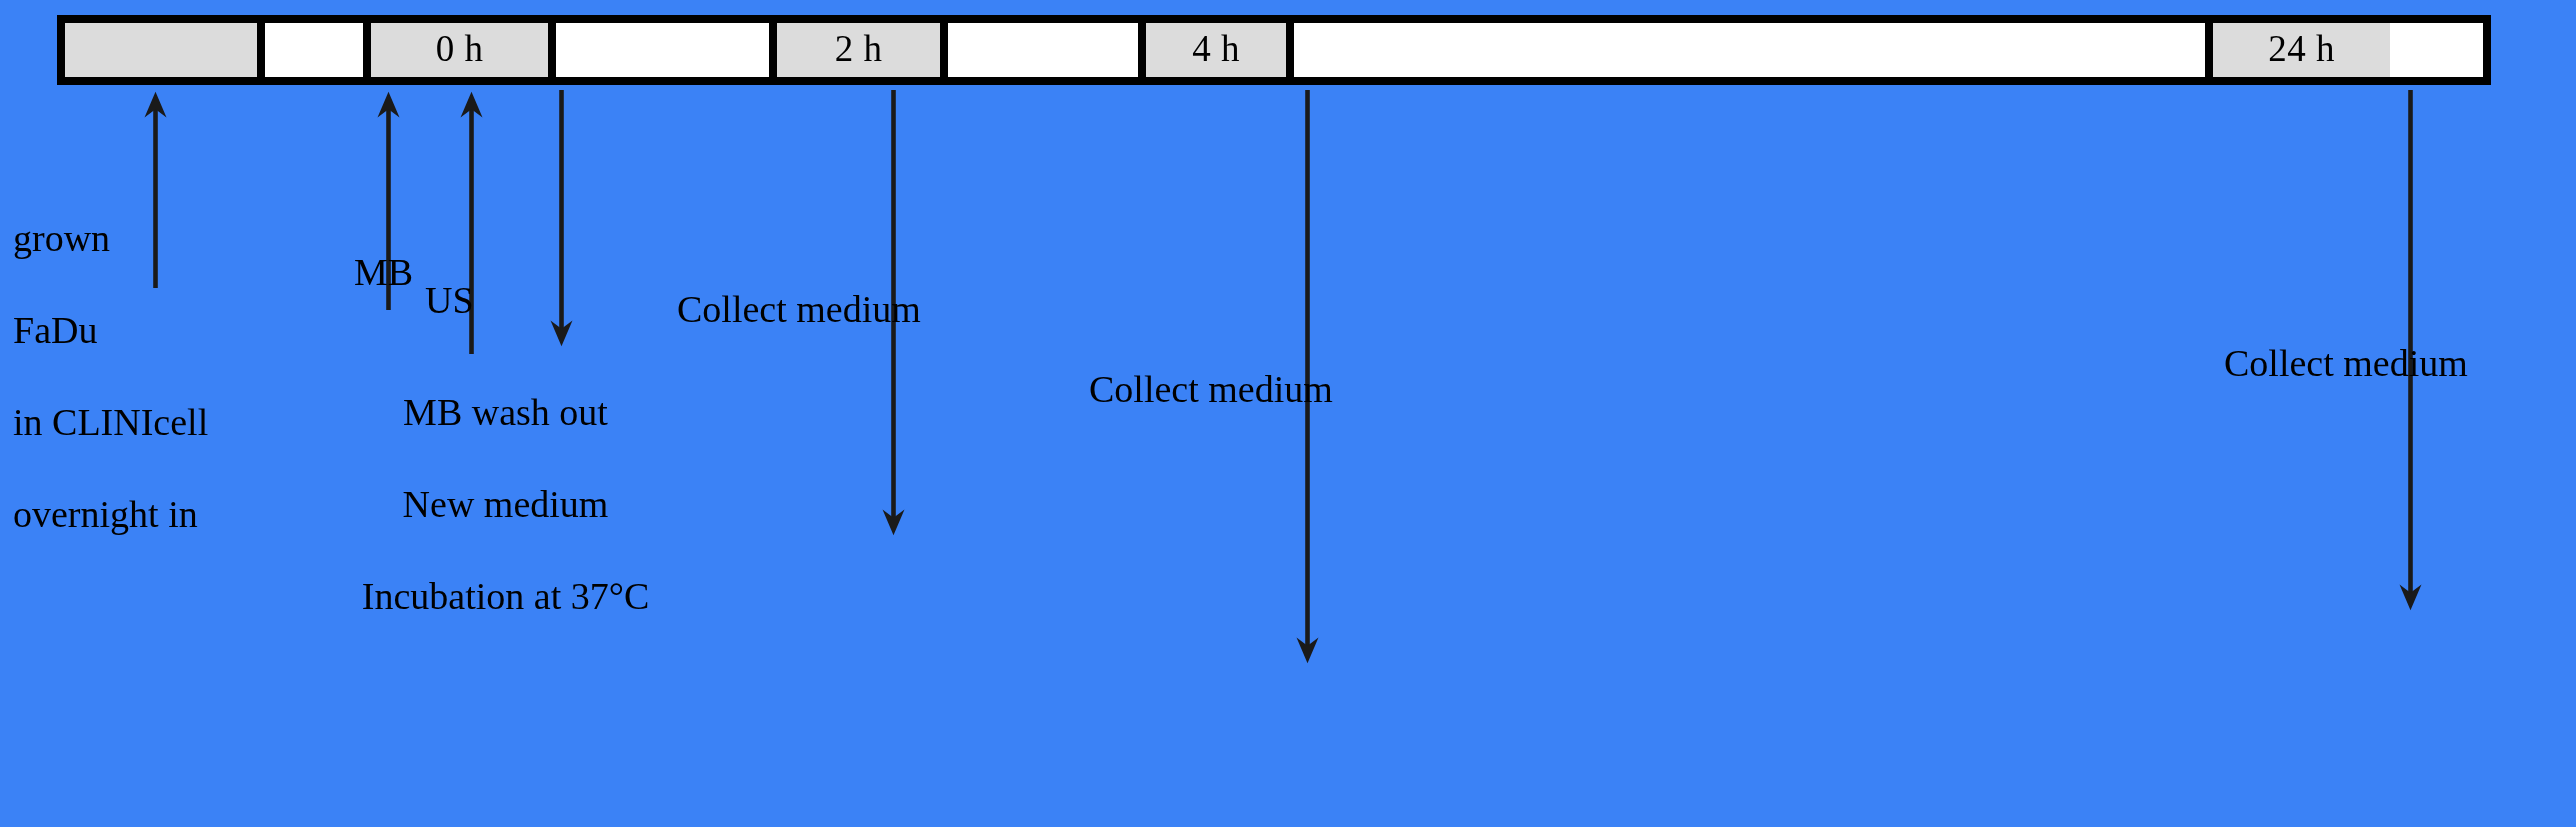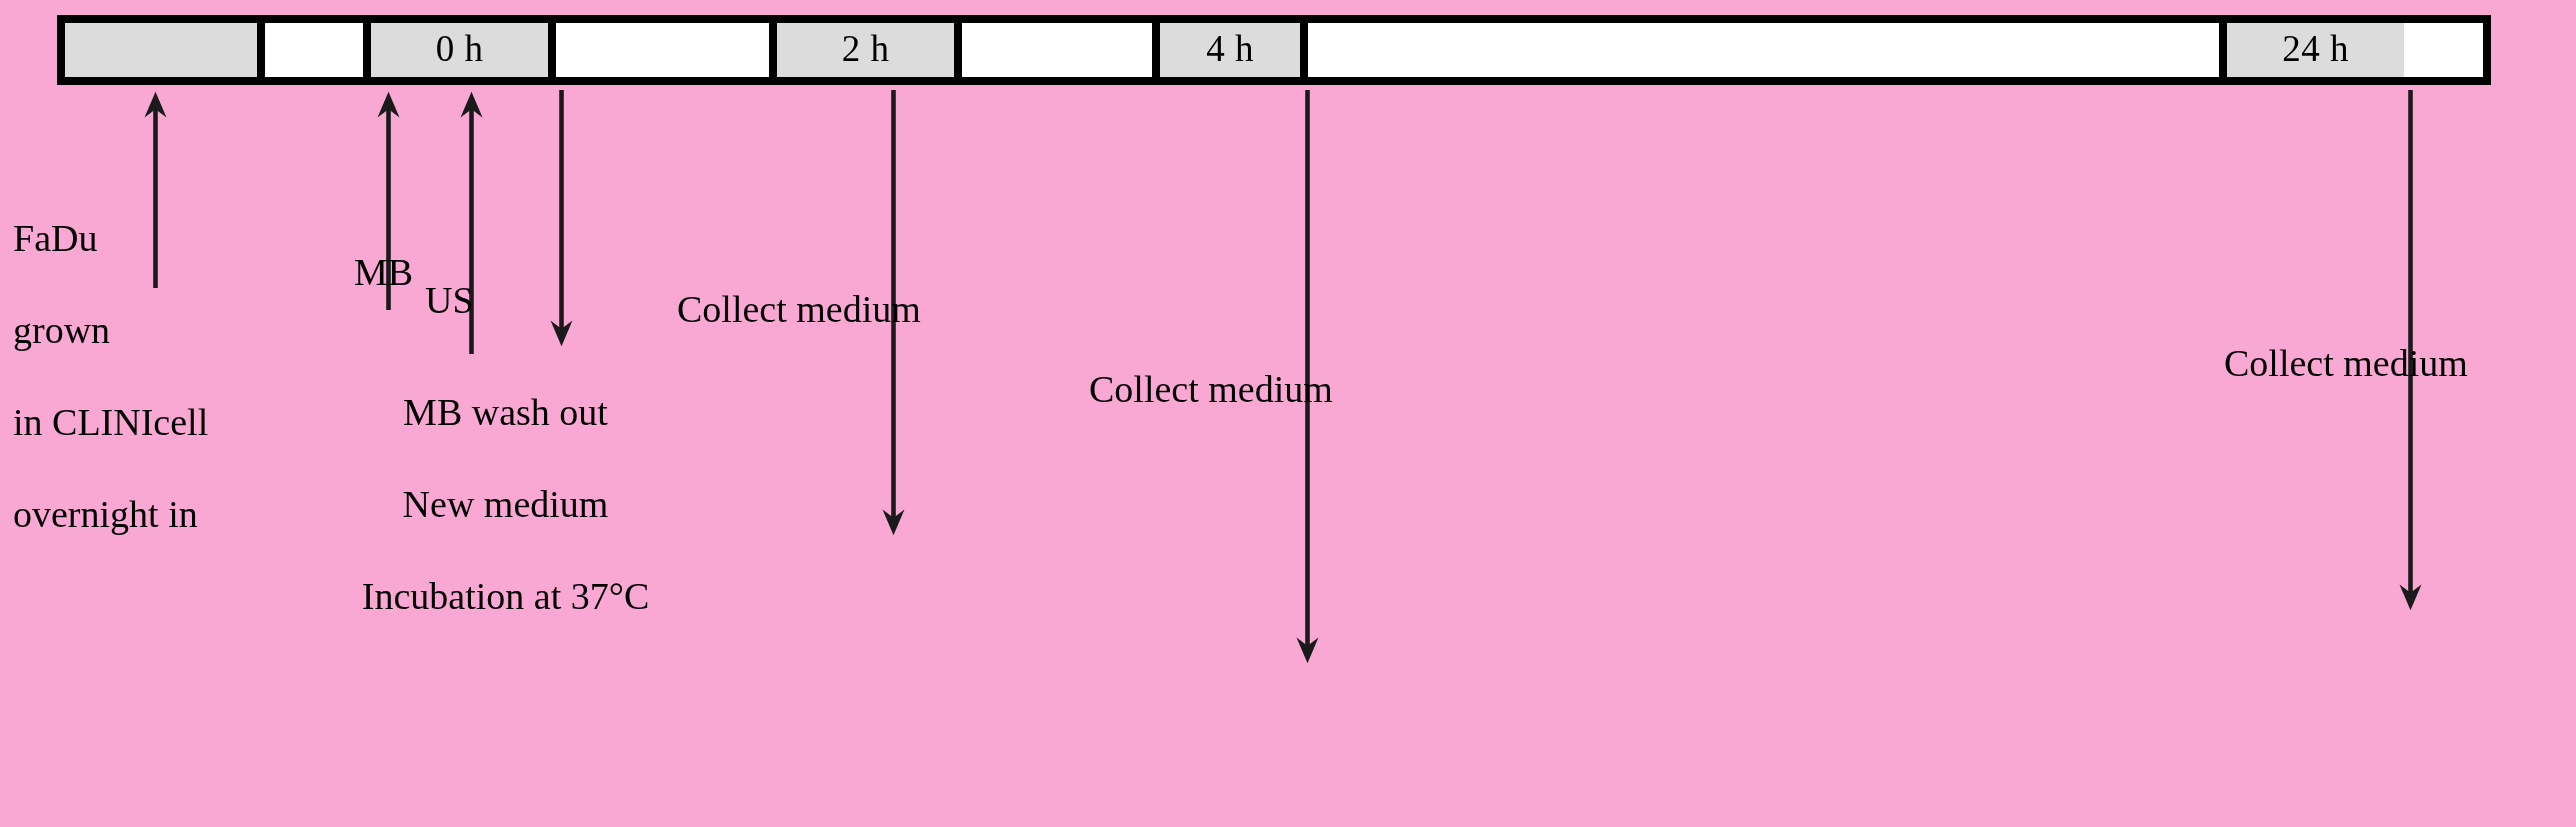--- a/index.html
+++ b/index.html
@@ -4,21 +4,21 @@
 <style>
   html, body {
     margin: 0;
     padding: 0;
     background: #ffffff;
   }
   #root {
     position: relative;
     width: 2576px;
     height: 827px;
-    background: #f9a8d4;
+    background: #3b82f6;
     font-family: "Liberation Serif", "DejaVu Serif", serif;
     color: #000000;
     overflow: hidden;
   }
 
   
   #timeline-bar {
     position: absolute;
     left: 57px;
     top: 14.6px;
@@ -79,21 +79,21 @@
     </div>
     <div class="tl-cell" style="width:106px">
       <span class="tl-label"></span>
     </div>
     <div class="tl-cell filled" style="width:185px">
       <span class="tl-label">0 h</span>
     </div>
     <div class="tl-cell" style="width:221px">
       <span class="tl-label"></span>
     </div>
-    <div class="tl-cell filled" style="width:185px">
+    <div class="tl-cell filled" style="width:171px">
       <span class="tl-label">2 h</span>
     </div>
     <div class="tl-cell" style="width:198px">
       <span class="tl-label"></span>
     </div>
     <div class="tl-cell filled" style="width:148px">
       <span class="tl-label">4 h</span>
     </div>
     <div class="tl-cell" style="width:919px">
       <span class="tl-label"></span>
@@ -146,22 +146,22 @@
   </div>
 
   <div class="arrow" style="left:2394px; top:90px;">
     <svg width="33" height="522" viewBox="0 0 36 570">
       <line x1="18" y1="0" x2="18" y2="556" stroke="#1a1a1a" stroke-width="5"></line>
       <path d="M18 568 L30 540 L18 549 L6 540 Z" fill="#1a1a1a"></path>
     </svg>
   </div>
 
   <div class="note" style="left:13px; top:169px; width:302px;">
+    <div>grown</div>
     <div>FaDu</div>
-    <div>grown</div>
     <div>in CLINIcell</div>
     <div>overnight  in</div>
   </div>
 
   <div class="note nowrap" style="left:354px; top:249px;">MB</div>
 
   <div class="note nowrap" style="left:425px; top:277px;text-align:center;">US</div>
 
   <div class="note" style="left:222px; top:343px; width:567px;text-align:center;">
     <div>MB wash out</div>

